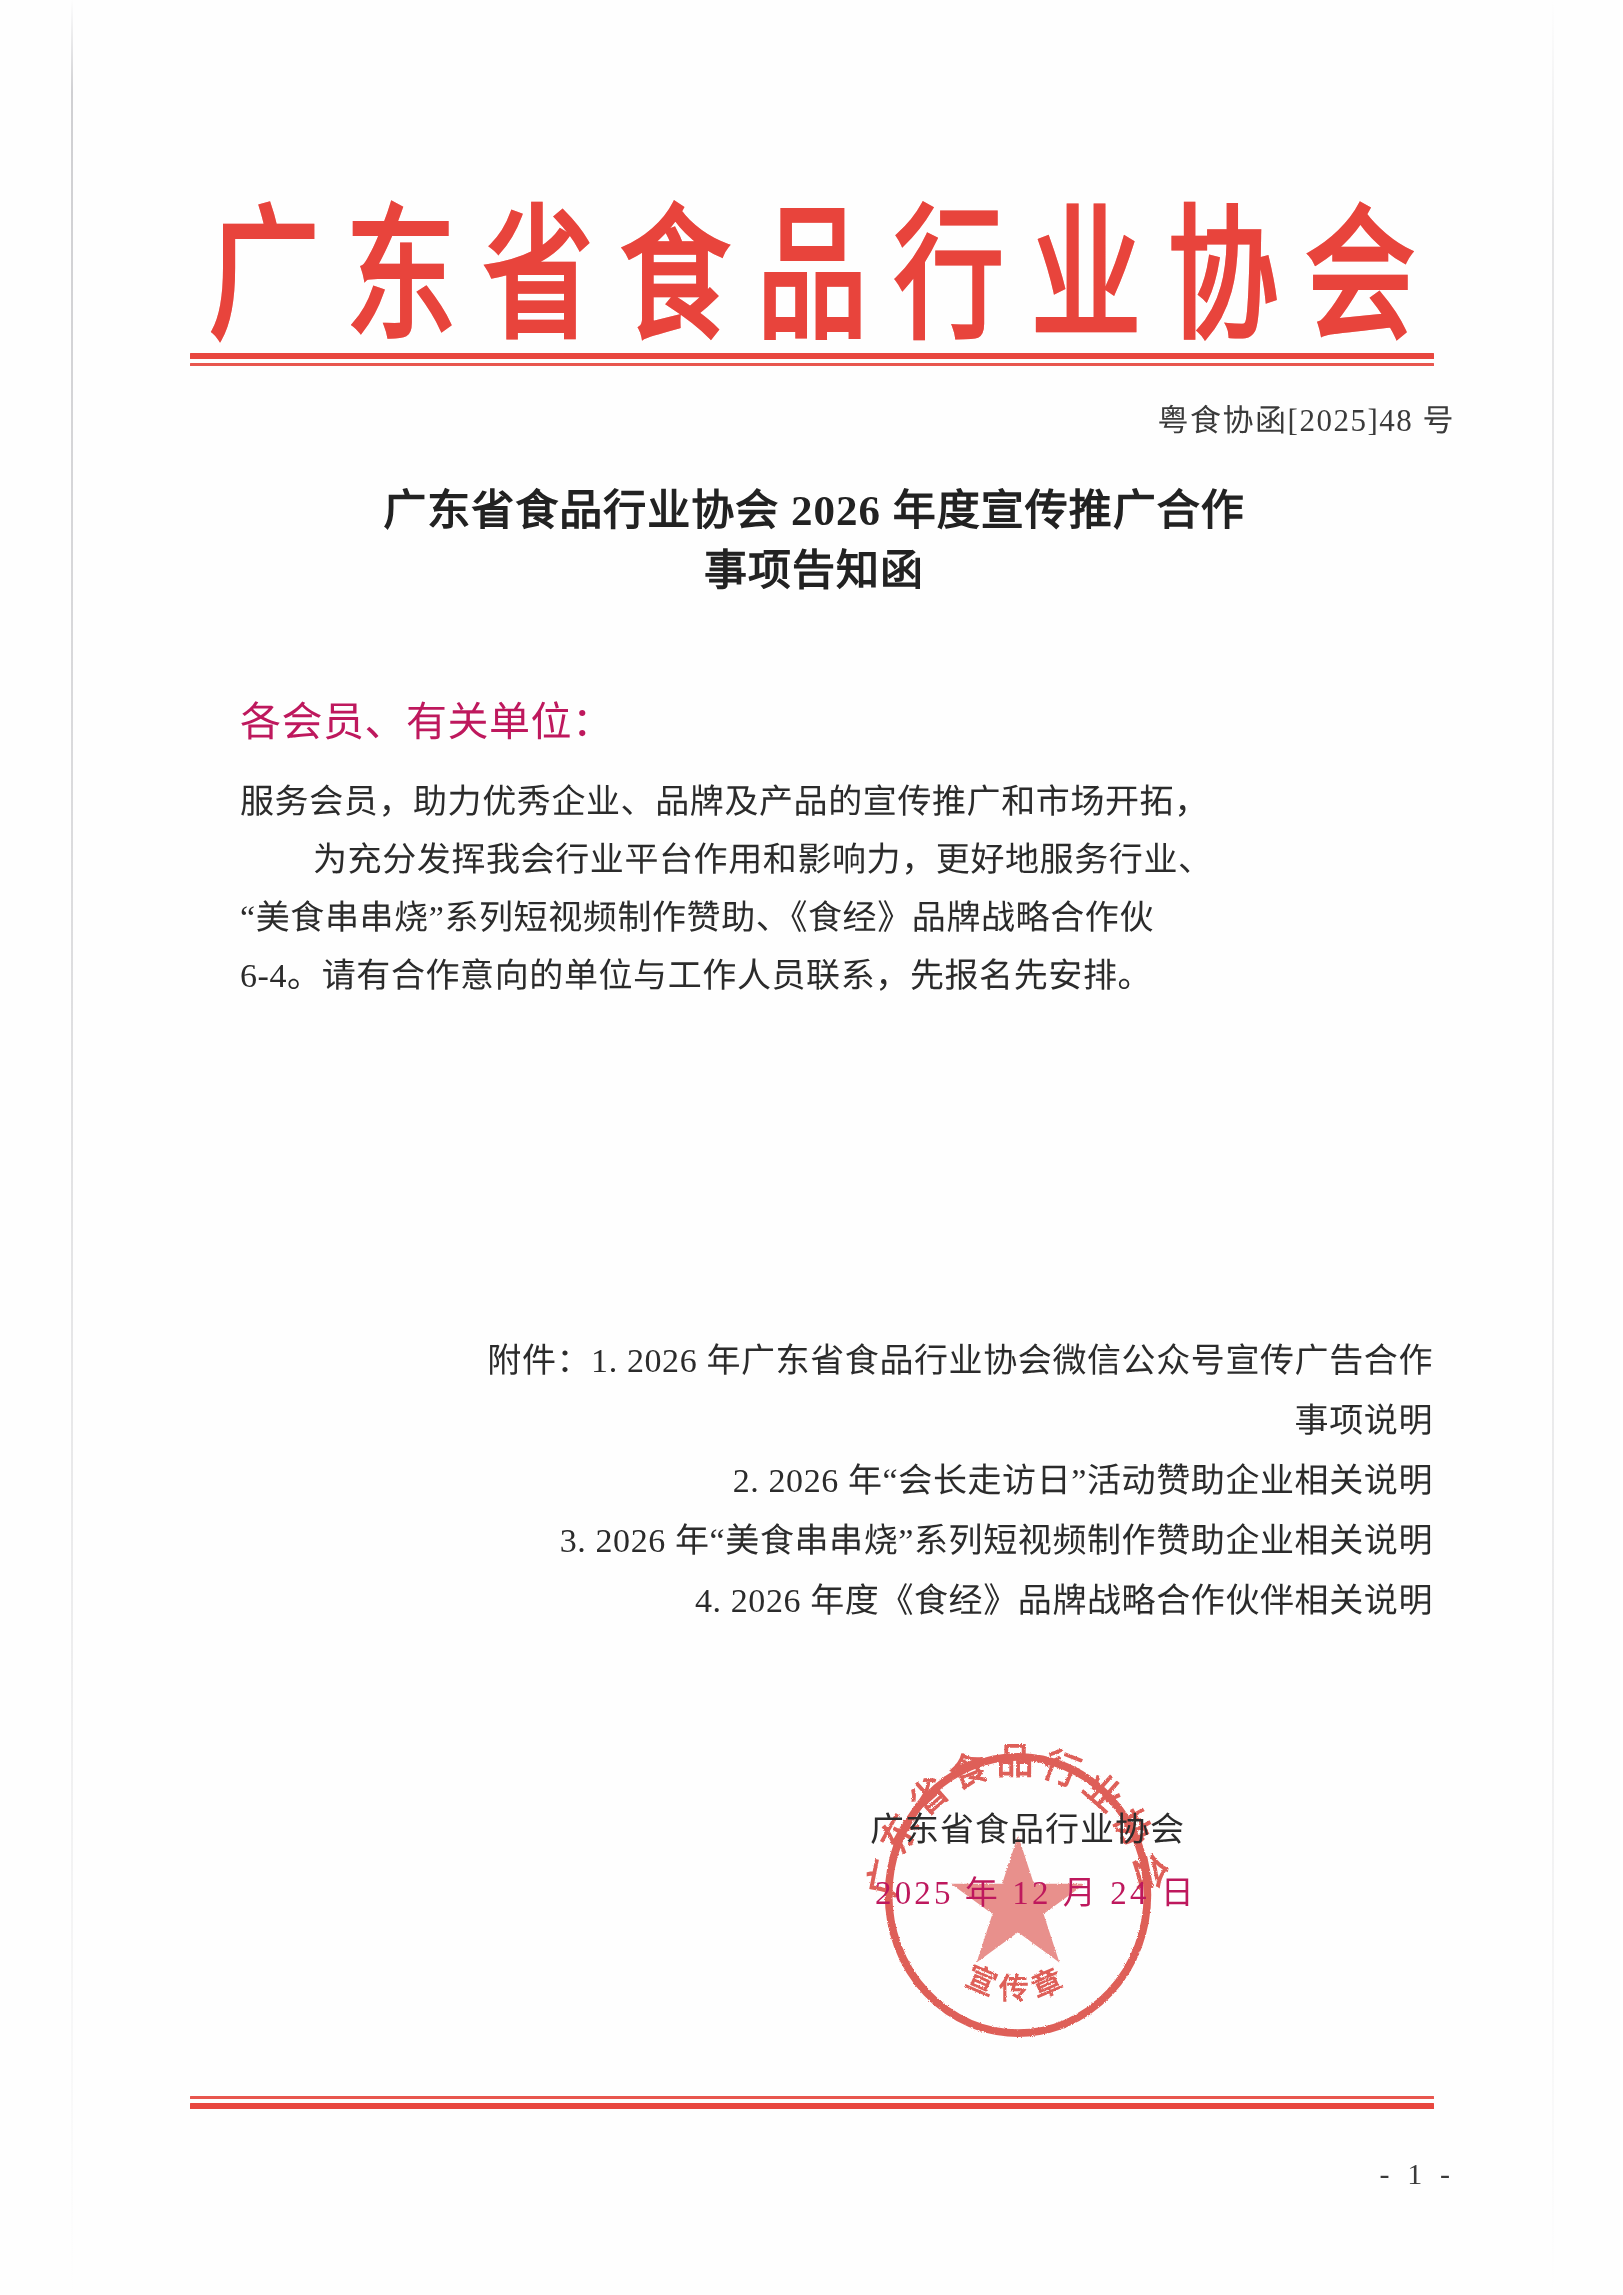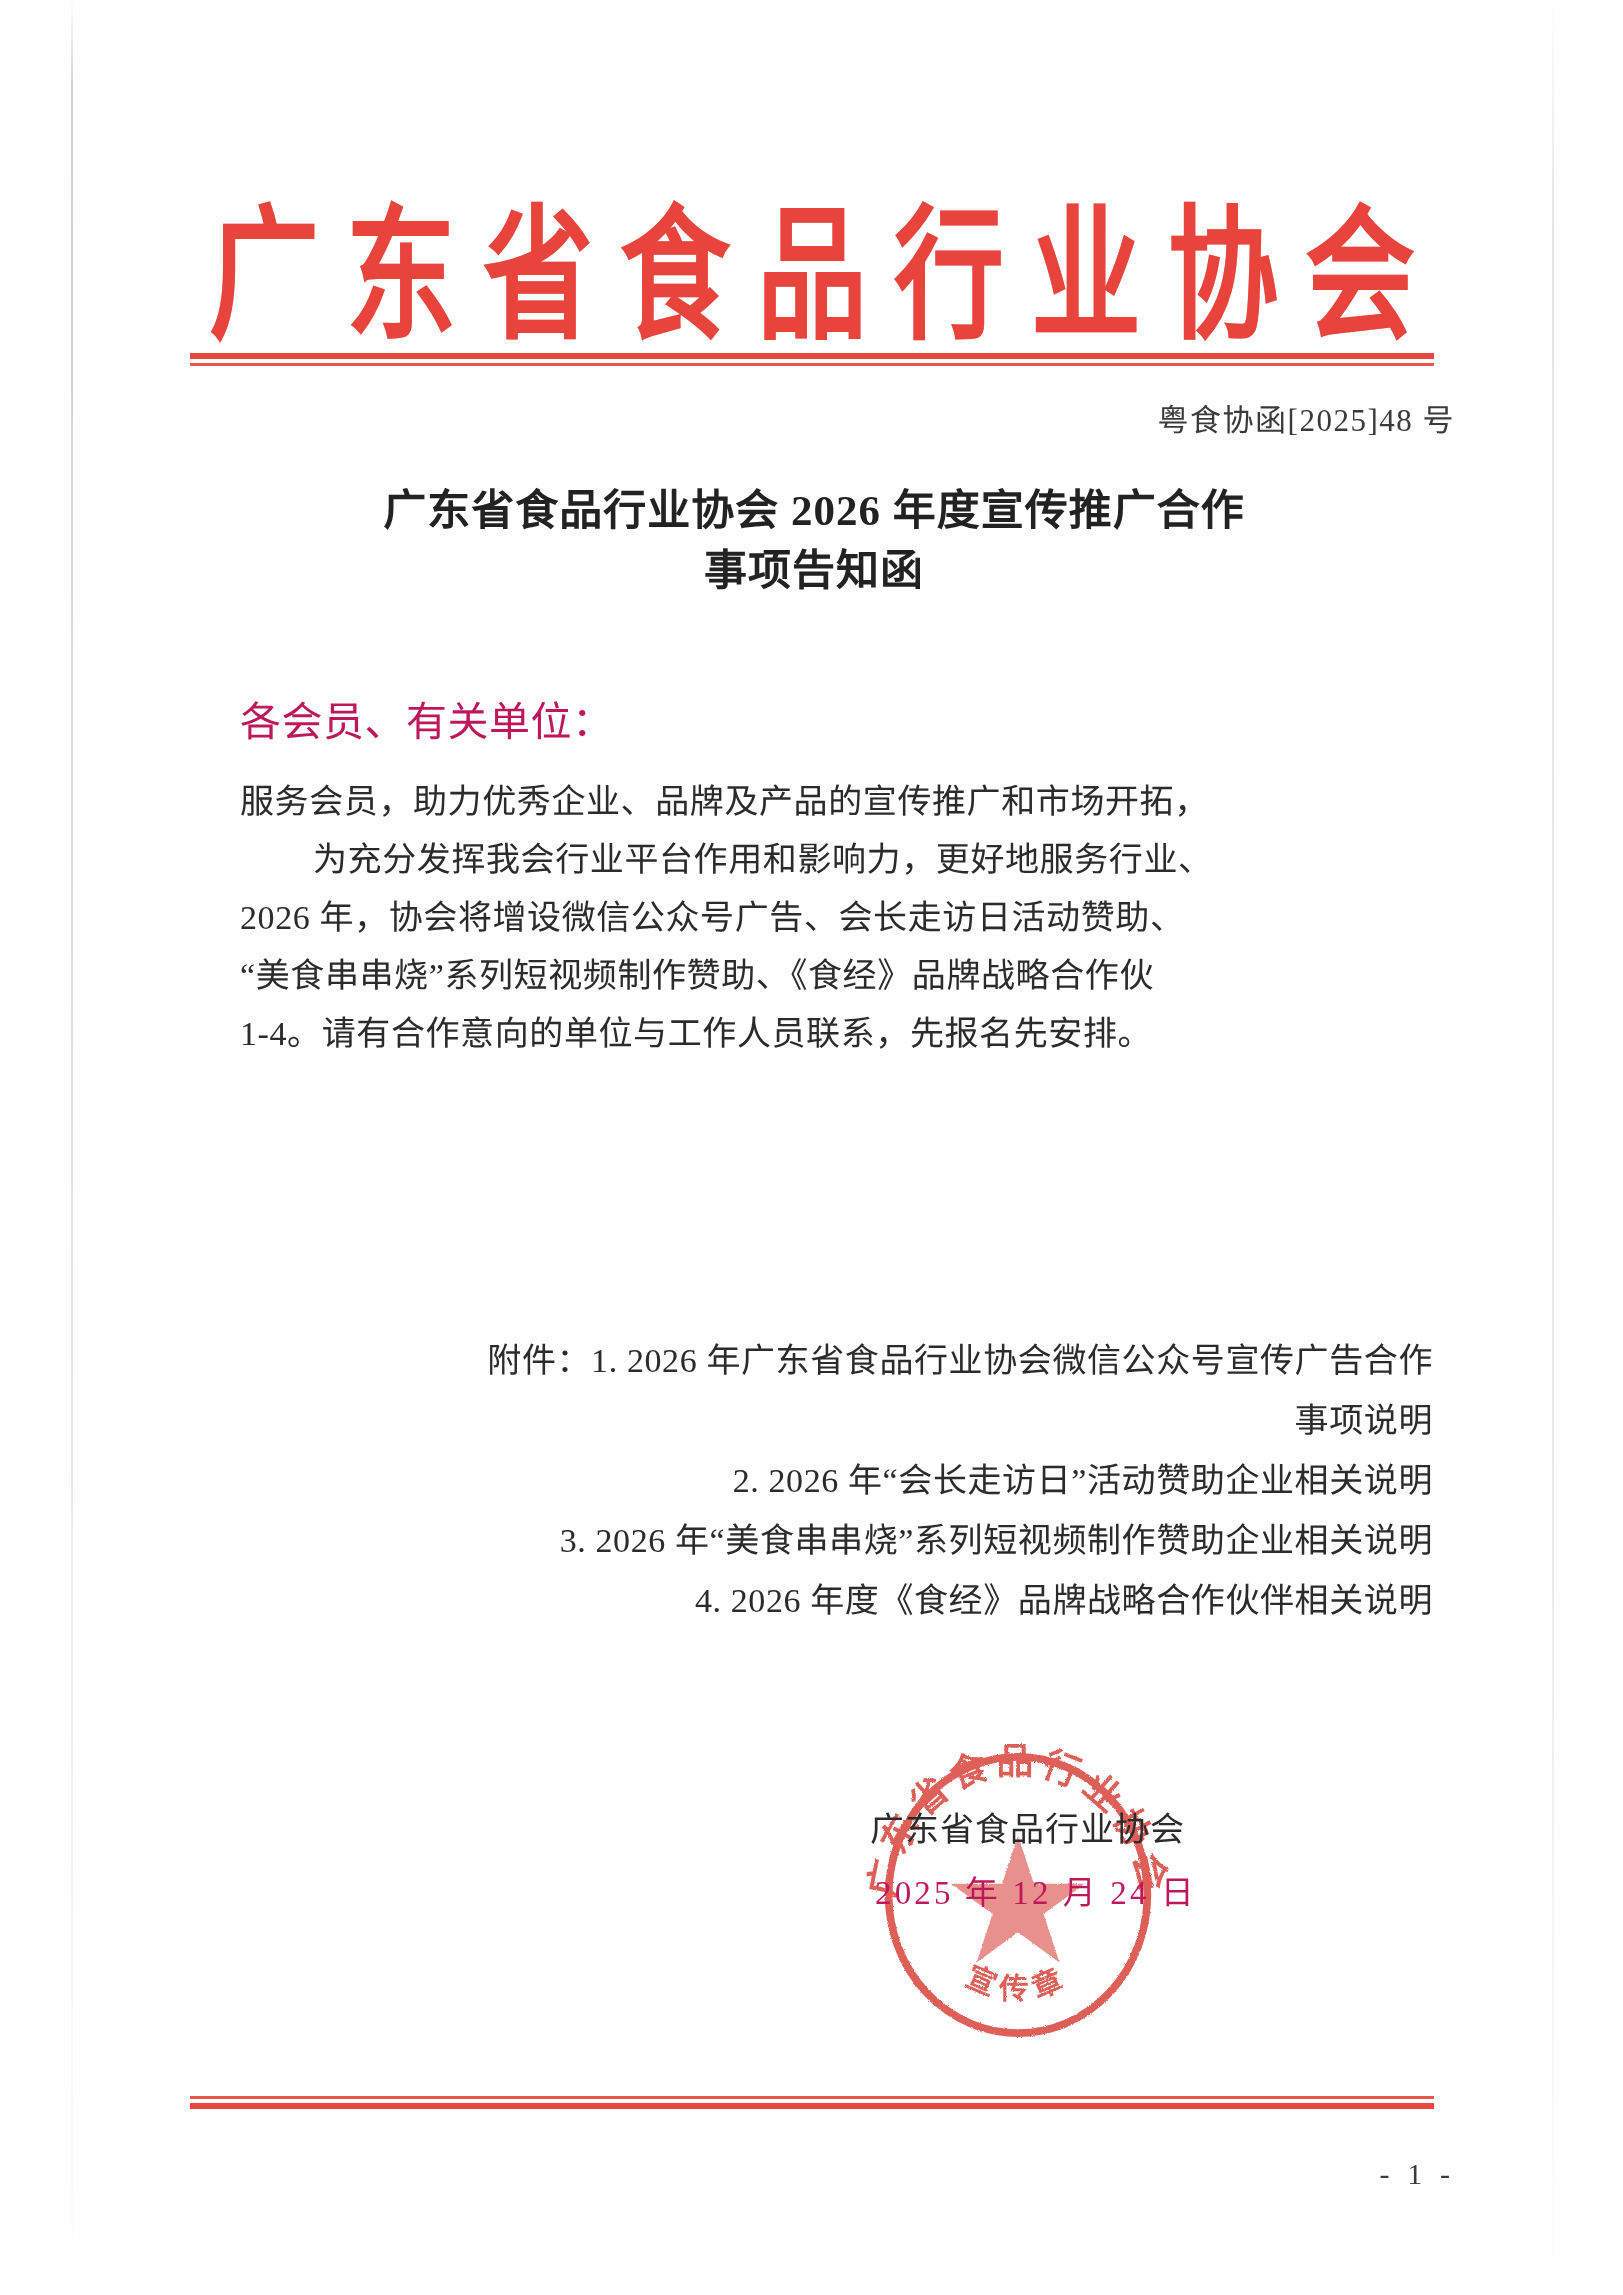--- a/index.html
+++ b/index.html
@@ -244,23 +244,22 @@
 
   <div class="doc-title">
     <span class="title-line">广东省食品行业协会 2026 年度宣传推广合作</span>
     <span class="title-line">事项告知函</span>
   </div>
 
   <div class="body-block">
     <div class="salutation">各会员、有关单位：</div>
     <div class="para-line">服务会员，助力优秀企业、品牌及产品的宣传推广和市场开拓，</div>
     <div class="para-line indent">为充分发挥我会行业平台作用和影响力，更好地服务行业、</div>
-    <div class="para-line">2026 年，协会将增设微信公众号广告、会长走访日活动赞助、</div>
     <div class="para-line">“美食串串烧”系列短视频制作赞助、《食经》品牌战略合作伙</div>
-    <div class="para-line">1-4。请有合作意向的单位与工作人员联系，先报名先安排。</div>
+    <div class="para-line">6-4。请有合作意向的单位与工作人员联系，先报名先安排。</div>
   </div>
 
   <div class="attachments">
     <div class="attach-line">附件：1. 2026 年广东省食品行业协会微信公众号宣传广告合作</div>
     <div class="attach-line hang">事项说明</div>
     <div class="attach-line item">2. 2026 年“会长走访日”活动赞助企业相关说明</div>
     <div class="attach-line item">3. 2026 年“美食串串烧”系列短视频制作赞助企业相关说明</div>
     <div class="attach-line item">4. 2026 年度《食经》品牌战略合作伙伴相关说明</div>
   </div>
 

